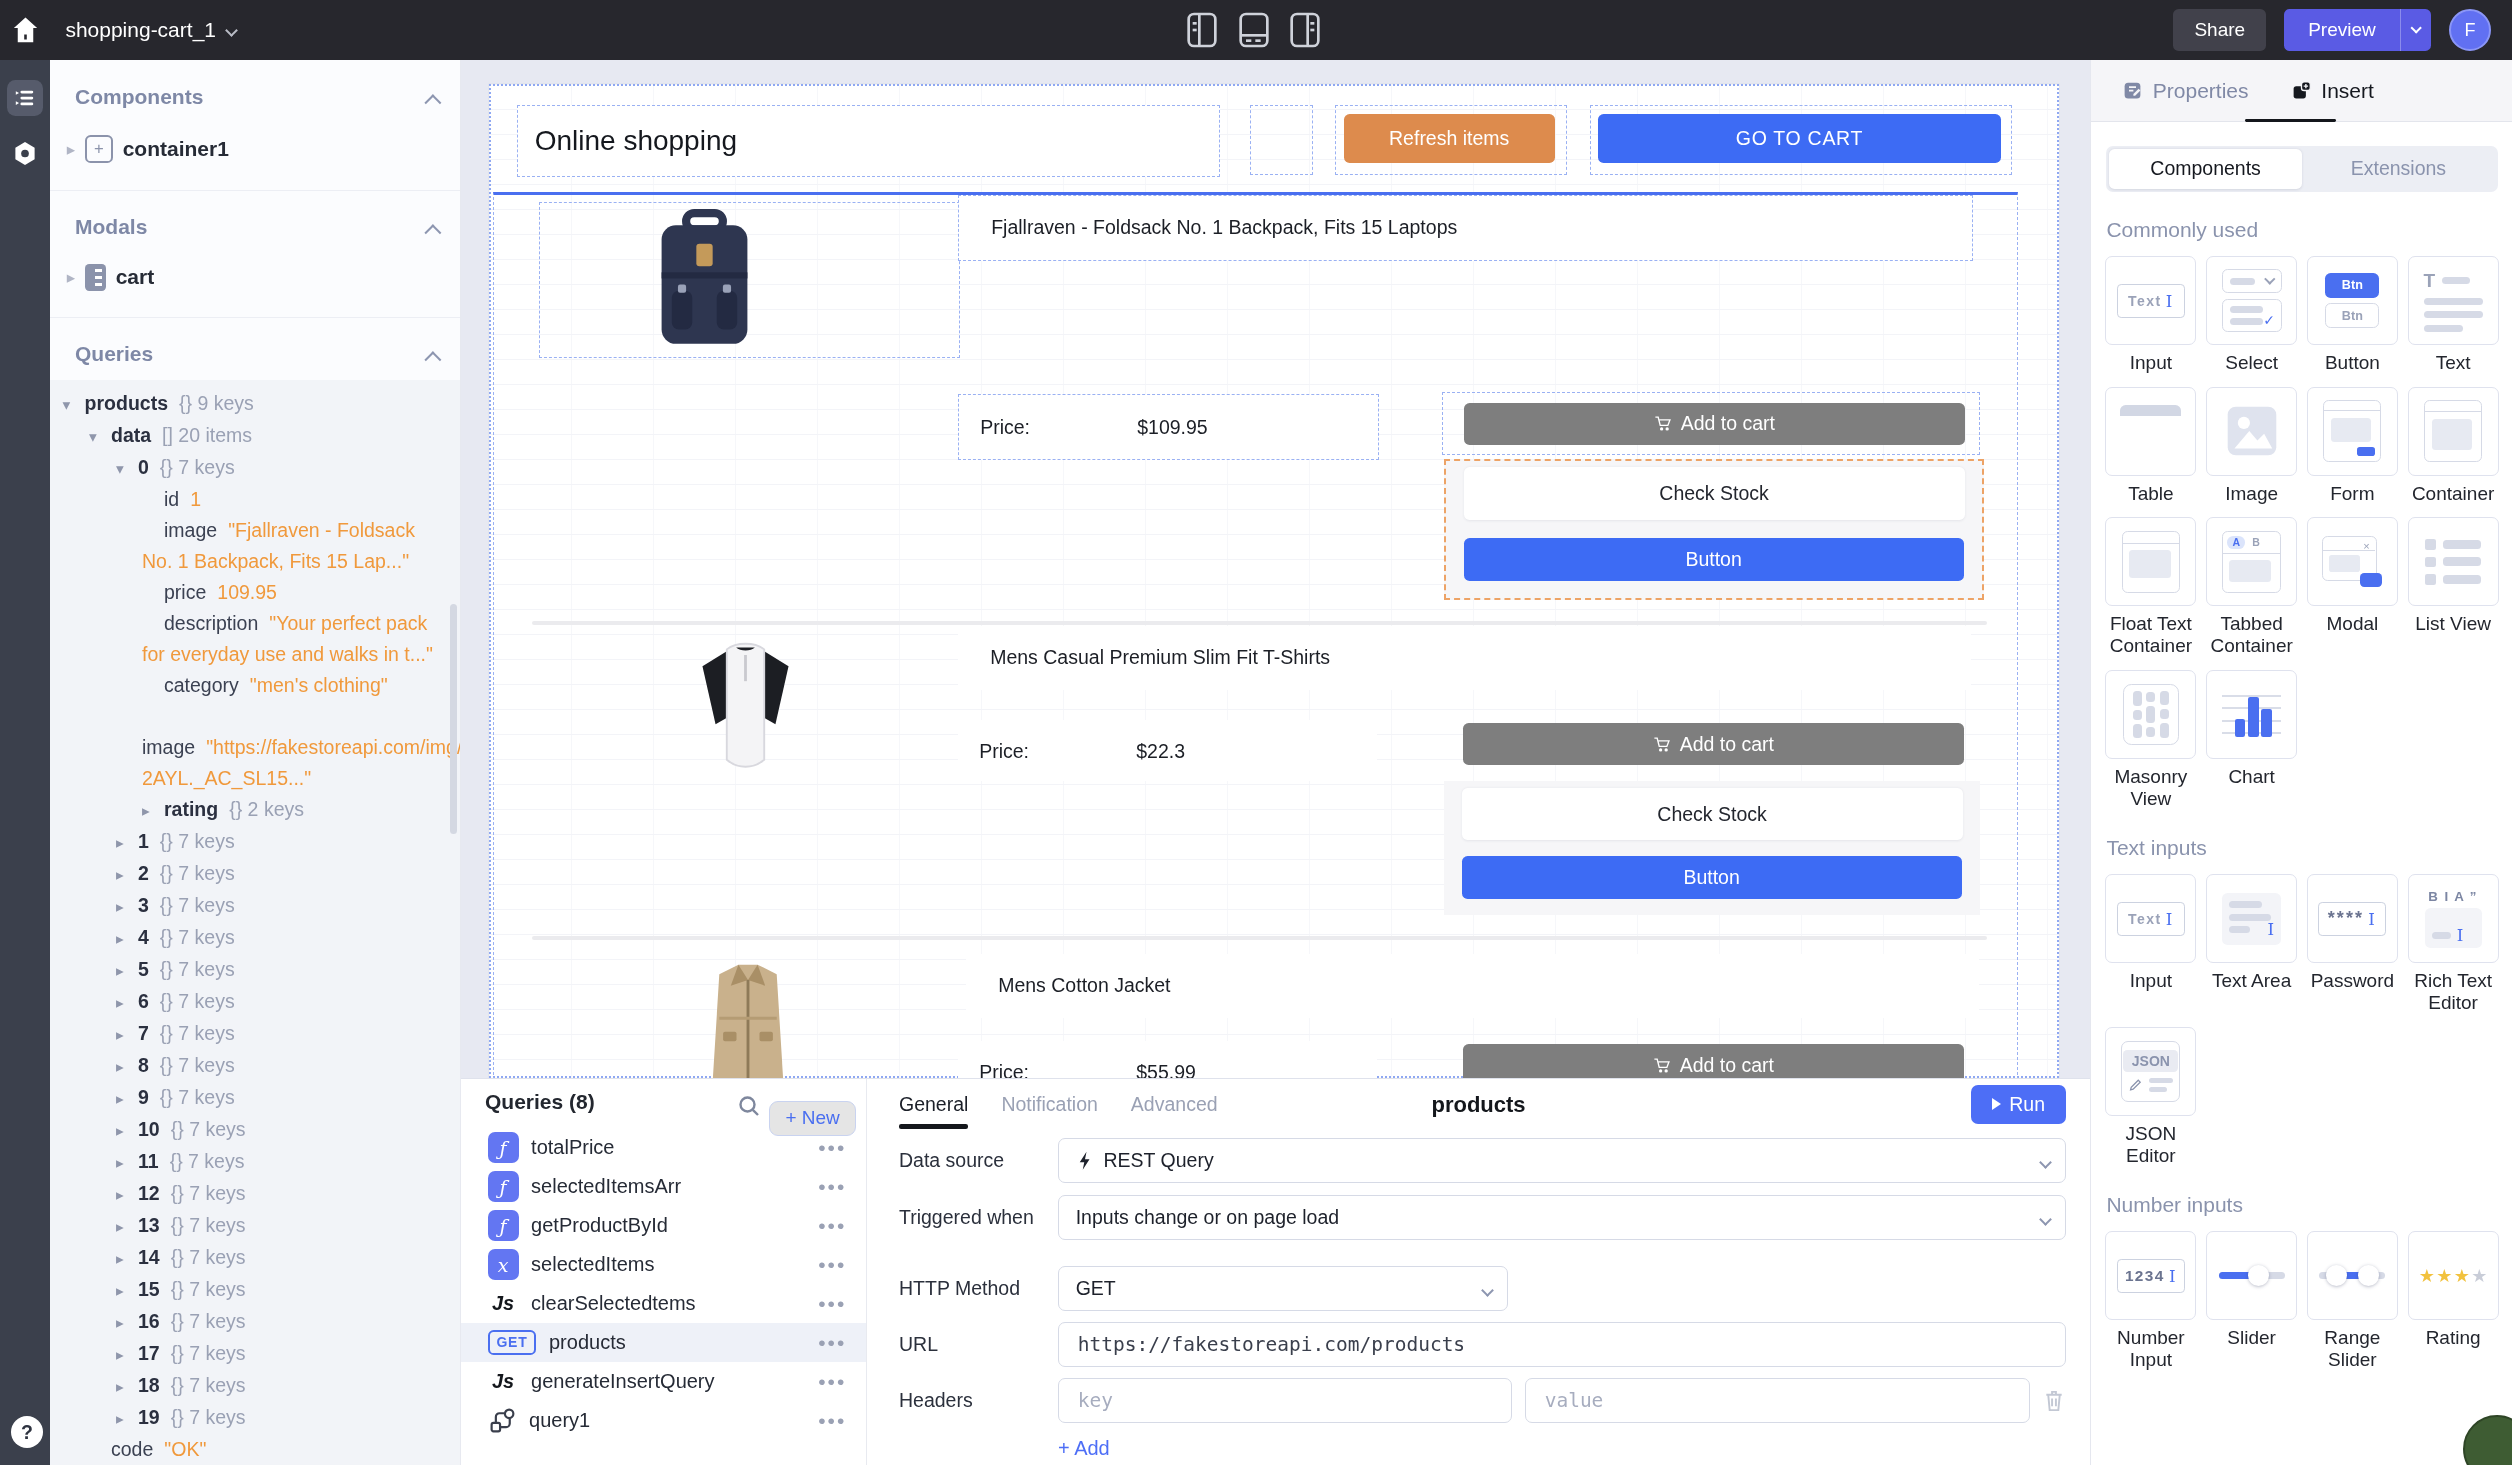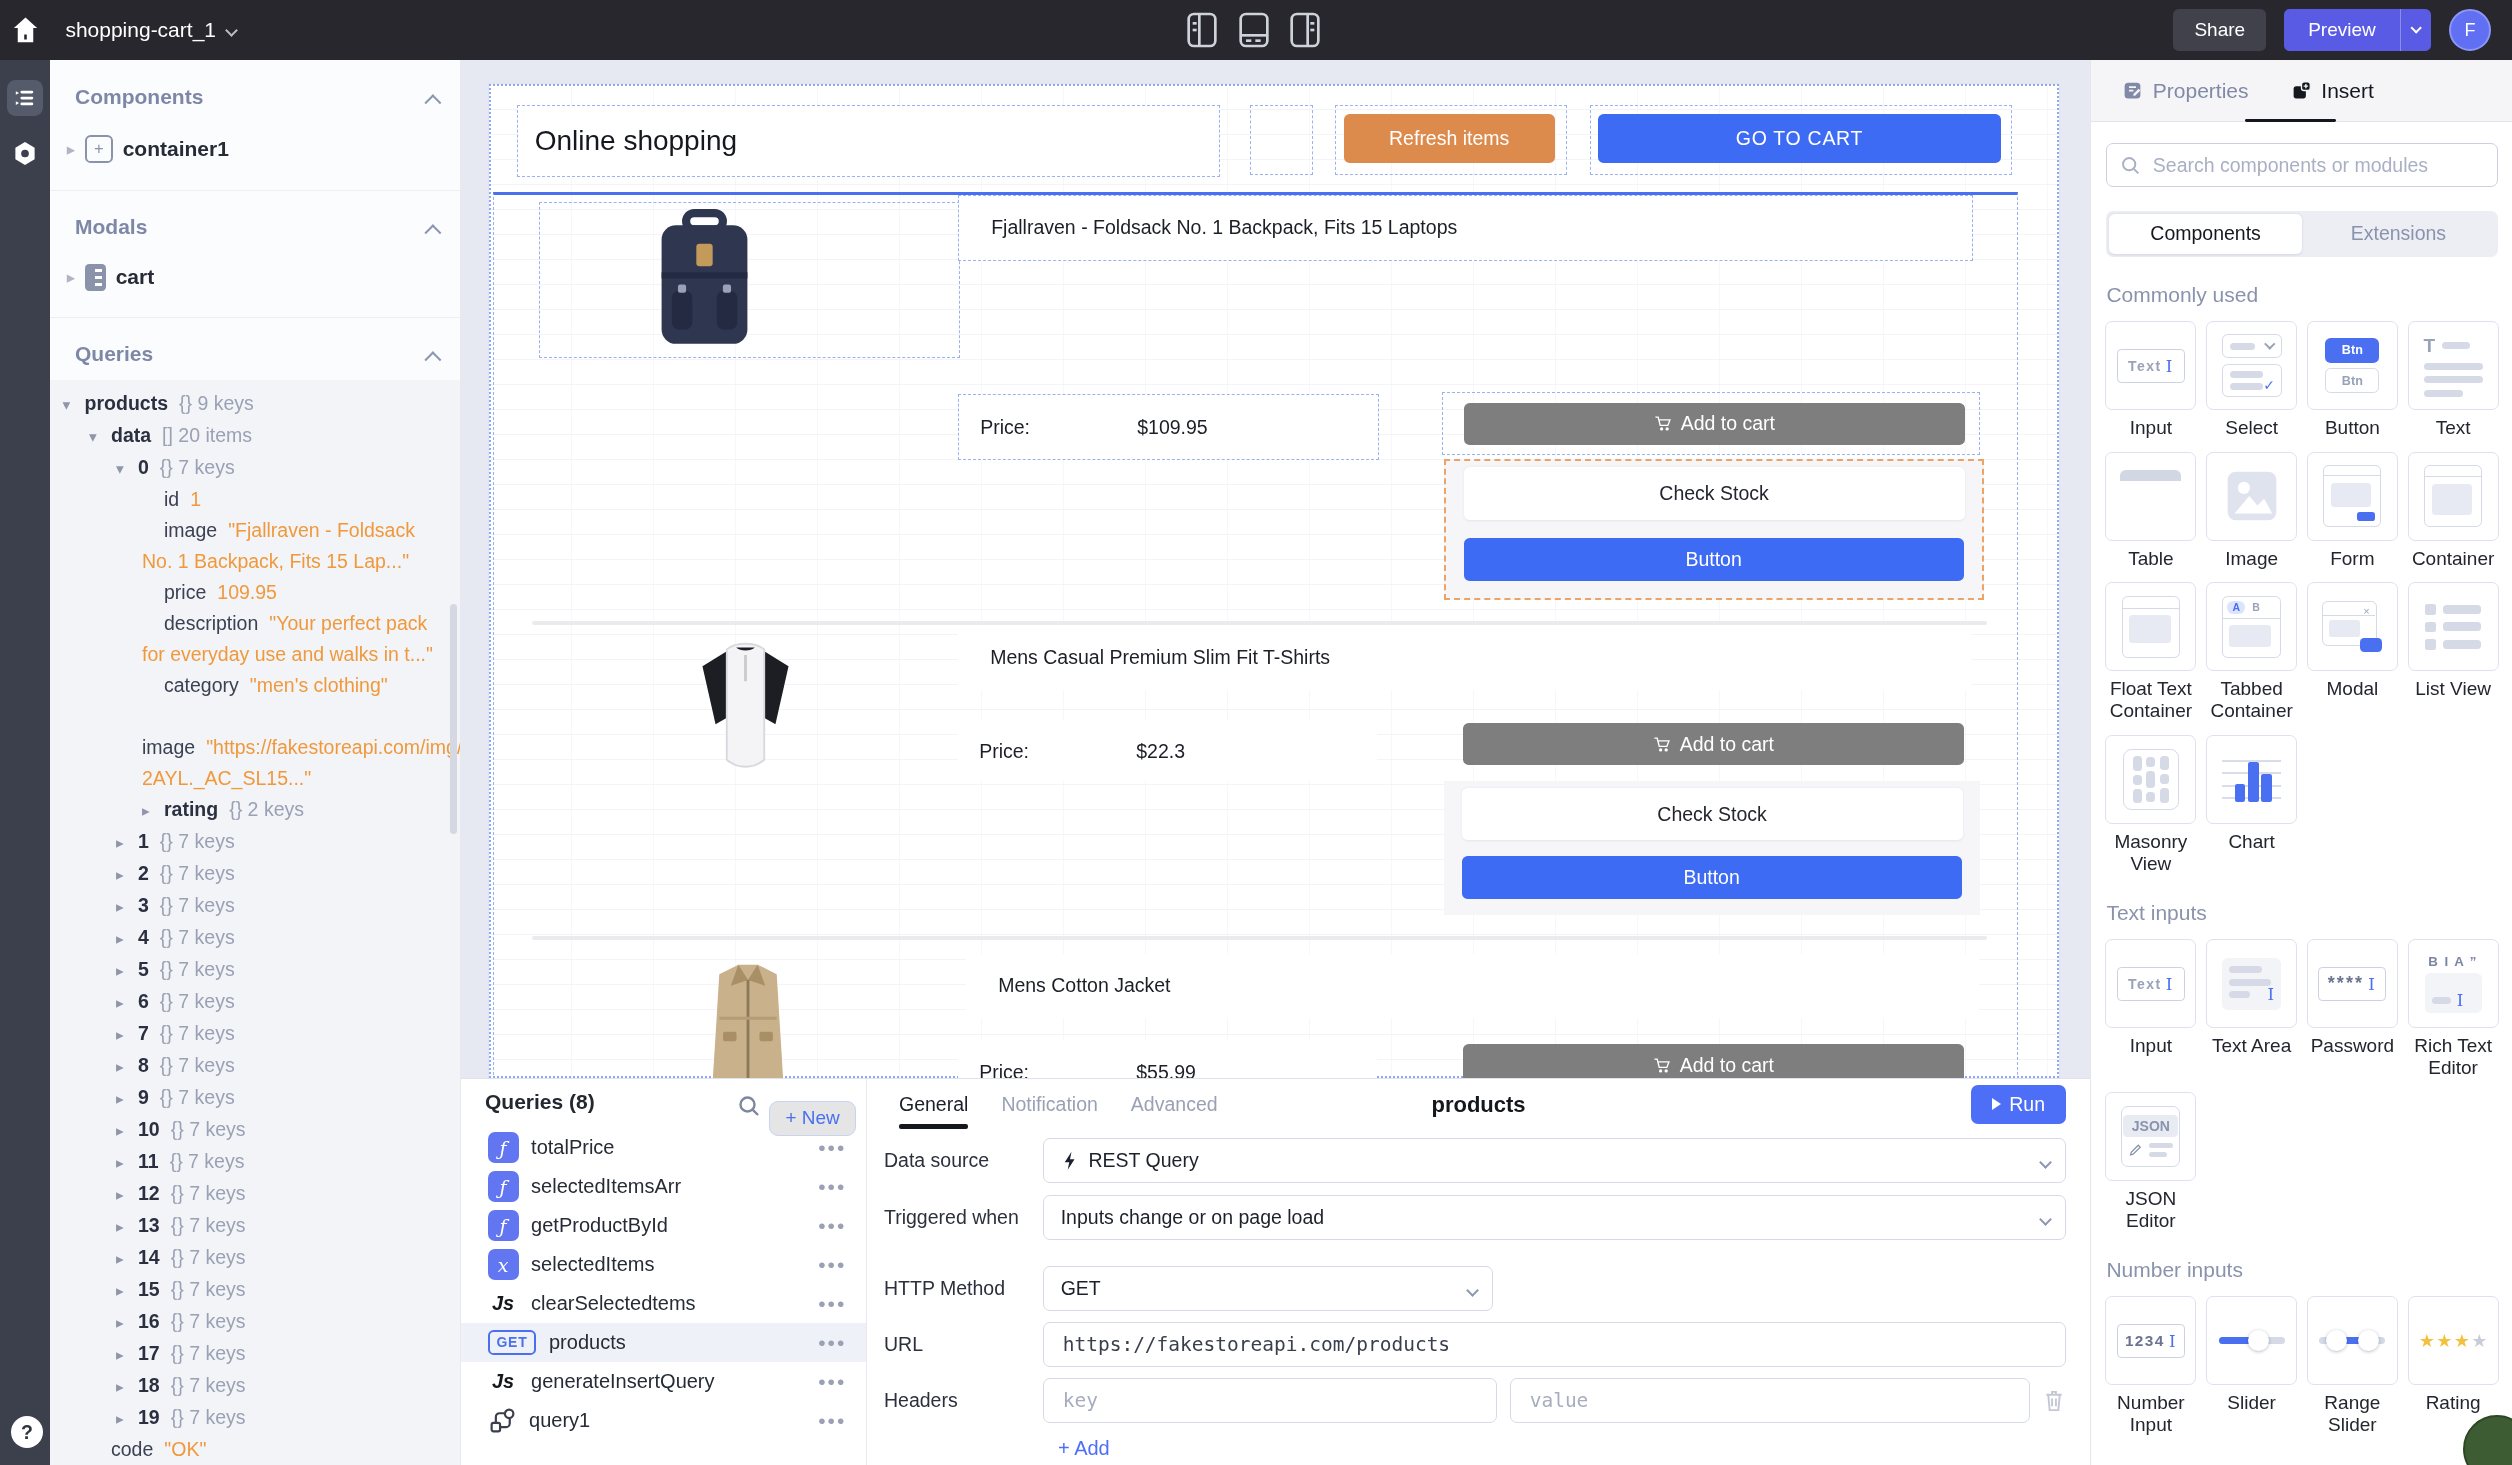--- a/index.html
+++ b/index.html
@@ -77,21 +77,21 @@
   .ic-js{width:31px;display:flex;align-items:center;justify-content:center;color:#14171c;font-size:20px;font-weight:700;font-style:italic;}
   .ic-get{border:2.1px solid #4a6ff0;border-radius:5.6px;color:#4a6ff0;font-size:14px;font-weight:700;padding:2.1px 7px;letter-spacing:0.7px;}
   
   #qedit{position:absolute;left:406px;top:0;right:0;height:100%;}
   .qtabs{position:absolute;left:32px;top:14px;display:flex;gap:33px;font-size:19.5px;color:#9aa1b4;}
   .qtab.active{color:#1b1f28;position:relative;}
   .qtab.active:after{content:"";position:absolute;left:0;right:0;bottom:-12.6px;height:4.2px;background:#14171c;border-radius:2.1px;}
   .qtitle{position:absolute;left:50%;transform:translateX(-50%);top:12.6px;font-size:22px;font-weight:700;color:#14171c;}
   .run-btn{position:absolute;right:24px;top:5.6px;background:#4d6ef6;color:#fff;font-size:19.5px;border-radius:7px;padding:8.4px 21px;display:flex;align-items:center;gap:8.4px;justify-content:flex-end;}
   .run-tri{width:0;height:0;border-left:9.8px solid #fff;border-top:6.3px solid transparent;border-bottom:6.3px solid transparent;}
-  .frow{position:absolute;left:17px;right:24px;display:flex;align-items:center;justify-content:space-between;}
+  .frow{position:absolute;left:32px;right:24px;display:flex;align-items:center;justify-content:space-between;}
   .flabel{width:159px;font-size:19.5px;color:#2b303c;flex:0 0 auto;}
   .fselect,.finput{height:43px;border:1.4px solid #d6dae6;border-radius:7px;background:#fff;display:flex;align-items:center;padding:0 16.7px;font-size:19.5px;color:#1d212b;position:relative;flex:1;}
   .fchev{position:absolute;right:15.4px;color:#8d96b0;}
   .finput input{border:none;outline:none;font-size:19.5px;flex:1;font-family:"DejaVu Sans Mono",monospace;color:#3a3f4c;background:transparent;}
   .finput input::placeholder{color:#a7adbf;}
   .addlink{position:absolute;left:191px;top:358px;color:#4d6ef6;font-size:20px;}
   .trash{position:absolute;right:0;top:9.8px;color:#c3c8d4;}
   
   #rpanel{left:2090px;top:60px;width:422px;height:1405px;background:#fff;border-left:1.4px solid #e5e7ef;z-index:36;overflow:hidden;}
   .rtabs{height:61px;background:#f5f5f8;border-bottom:1.4px solid #e3e5ec;display:flex;align-items:center;gap:42px;padding-left:31px;position:relative;}
@@ -620,27 +620,20 @@
     <span class="rtab active">
       <svg width="21" height="21" viewBox="0 0 24 24">
           <rect x="3" y="7" width="14" height="14" rx="3" fill="#15181f"></rect>
           <rect x="12" y="2" width="10" height="10" rx="3" fill="#15181f" stroke="#f5f5f8" stroke-width="1.5"></rect>
           <path d="M17 4.5v5M14.5 7h5" stroke="#f5f5f8" stroke-width="1.6"></path>
         </svg>
       <span>Insert</span>
     </span>
   </div>
   <div id="rcontent">
-    <div class="rsearch">
-      <svg width="21" height="21" viewBox="0 0 24 24">
-          <circle cx="10.5" cy="10.5" r="7" fill="none" stroke="#a9b0c4" stroke-width="2.2"></circle>
-          <line x1="15.8" y1="15.8" x2="21" y2="21" stroke="#a9b0c4" stroke-width="2.2"></line>
-        </svg>
-      <input placeholder="Search components or modules" style="">
-    </div>
     <div class="seg">
       <span class="seg-item active">Components</span>
       <span class="seg-item">Extensions</span>
     </div>
 
     <div class="rsec">Commonly used</div>
     <div class="cgrid">
 
         <div class="comp">
           <div class="comp-box">

